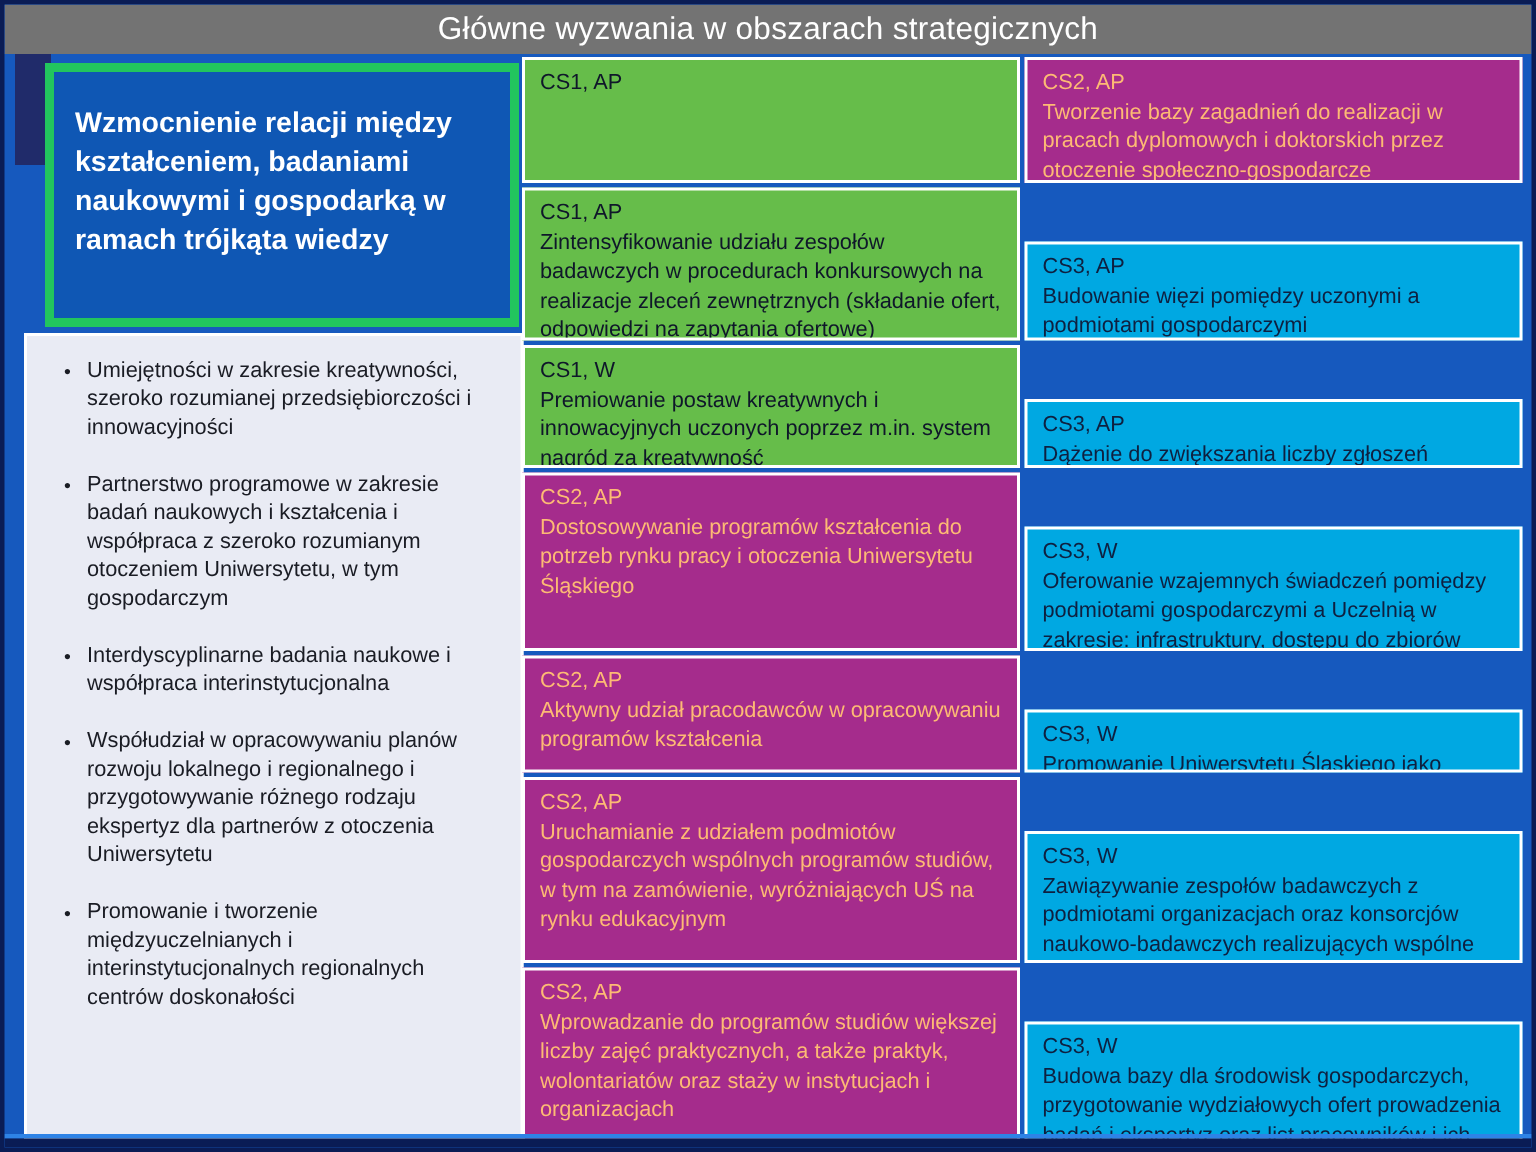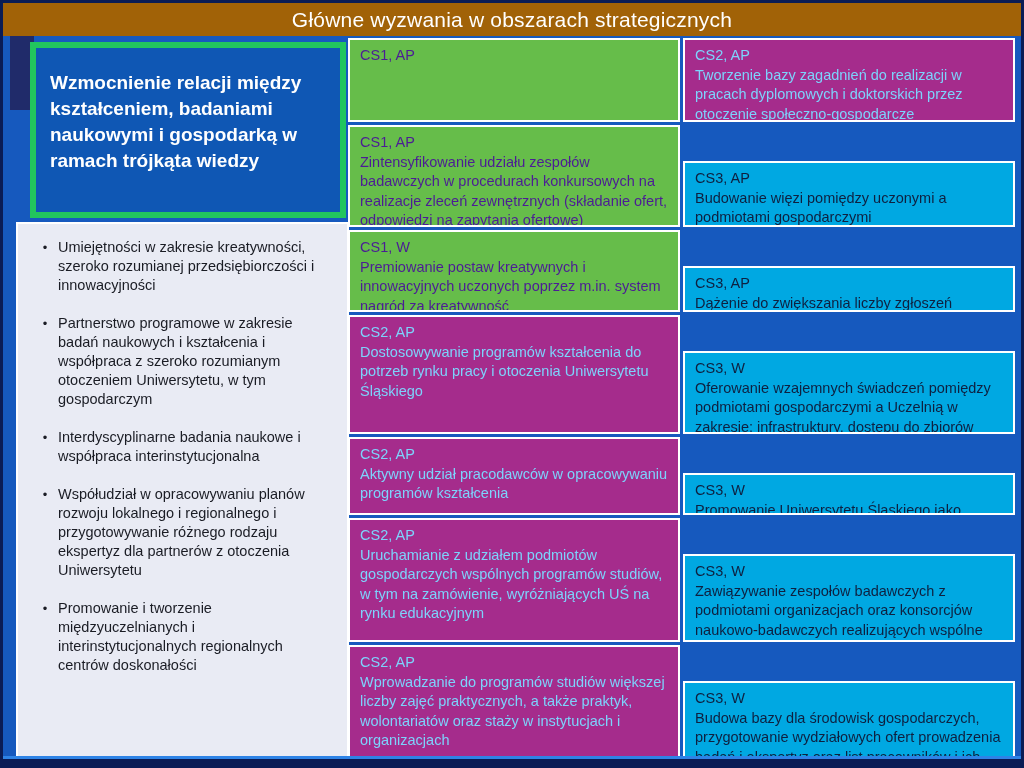--- a/index.html
+++ b/index.html
@@ -4,21 +4,21 @@
 <style>
   html,body{margin:0;padding:0;background:#0a1c55;}
   .slide{
     position:relative;width:1024px;height:768px;overflow:hidden;
     background:#1659be;
     font-family:"Liberation Sans","DejaVu Sans",sans-serif;
     box-sizing:border-box;border:3px solid #0a1c55;
   }
   .title-band{
     position:absolute;top:0;left:0;right:0;height:33px;
-    background:#a16207;display:flex;align-items:center;justify-content:center;
+    background:#737373;display:flex;align-items:center;justify-content:center;
   }
   .page-title{color:#ffffff;font-size:21px;letter-spacing:.2px;}
   .accent-bar{position:absolute;left:7px;top:33px;width:24px;height:74px;background:#202b6a;}
   .header-box{
     position:absolute;left:27px;top:39px;width:316px;height:176px;
     background:#0f57b4;border:6px solid #22c55e;box-sizing:border-box;
     padding:22px 16px 0 14px;
   }
   .header-box .hd{color:#ffffff;font-weight:bold;font-size:19px;line-height:26px;}
   .side-panel{
@@ -35,22 +35,22 @@
     grid-template-rows:84px 102px 82px 119px 78px 124px 1fr;
     gap:3px;
   }
   .card{
     border:2px solid #ffffff;box-sizing:border-box;
     padding:6px 10px 4px 10px;font-size:14.5px;line-height:19.5px;
     overflow:hidden;
   }
   .card .lbl{display:block;}
   .card em{font-style:italic;}
-  .green{background:#66bd4a;color:#4c1d95;}
-  .magenta{background:#a52c8c;color:#7dd3fc;}
+  .green{background:#66bd4a;color:#0f172a;}
+  .magenta{background:#a52c8c;color:#fdba74;}
   .cyan{background:#00a8e2;color:#0e2040;margin-top:36px;}
   .bottom-line{position:absolute;left:0;right:0;bottom:6px;height:3px;background:#2e83e6;}
   .bottom-navy{position:absolute;left:0;right:0;bottom:0;height:6px;background:#0a1c55;}
 </style>
 </head>
 <body>
 
 <div class="slide">
 
   <div class="title-band">

